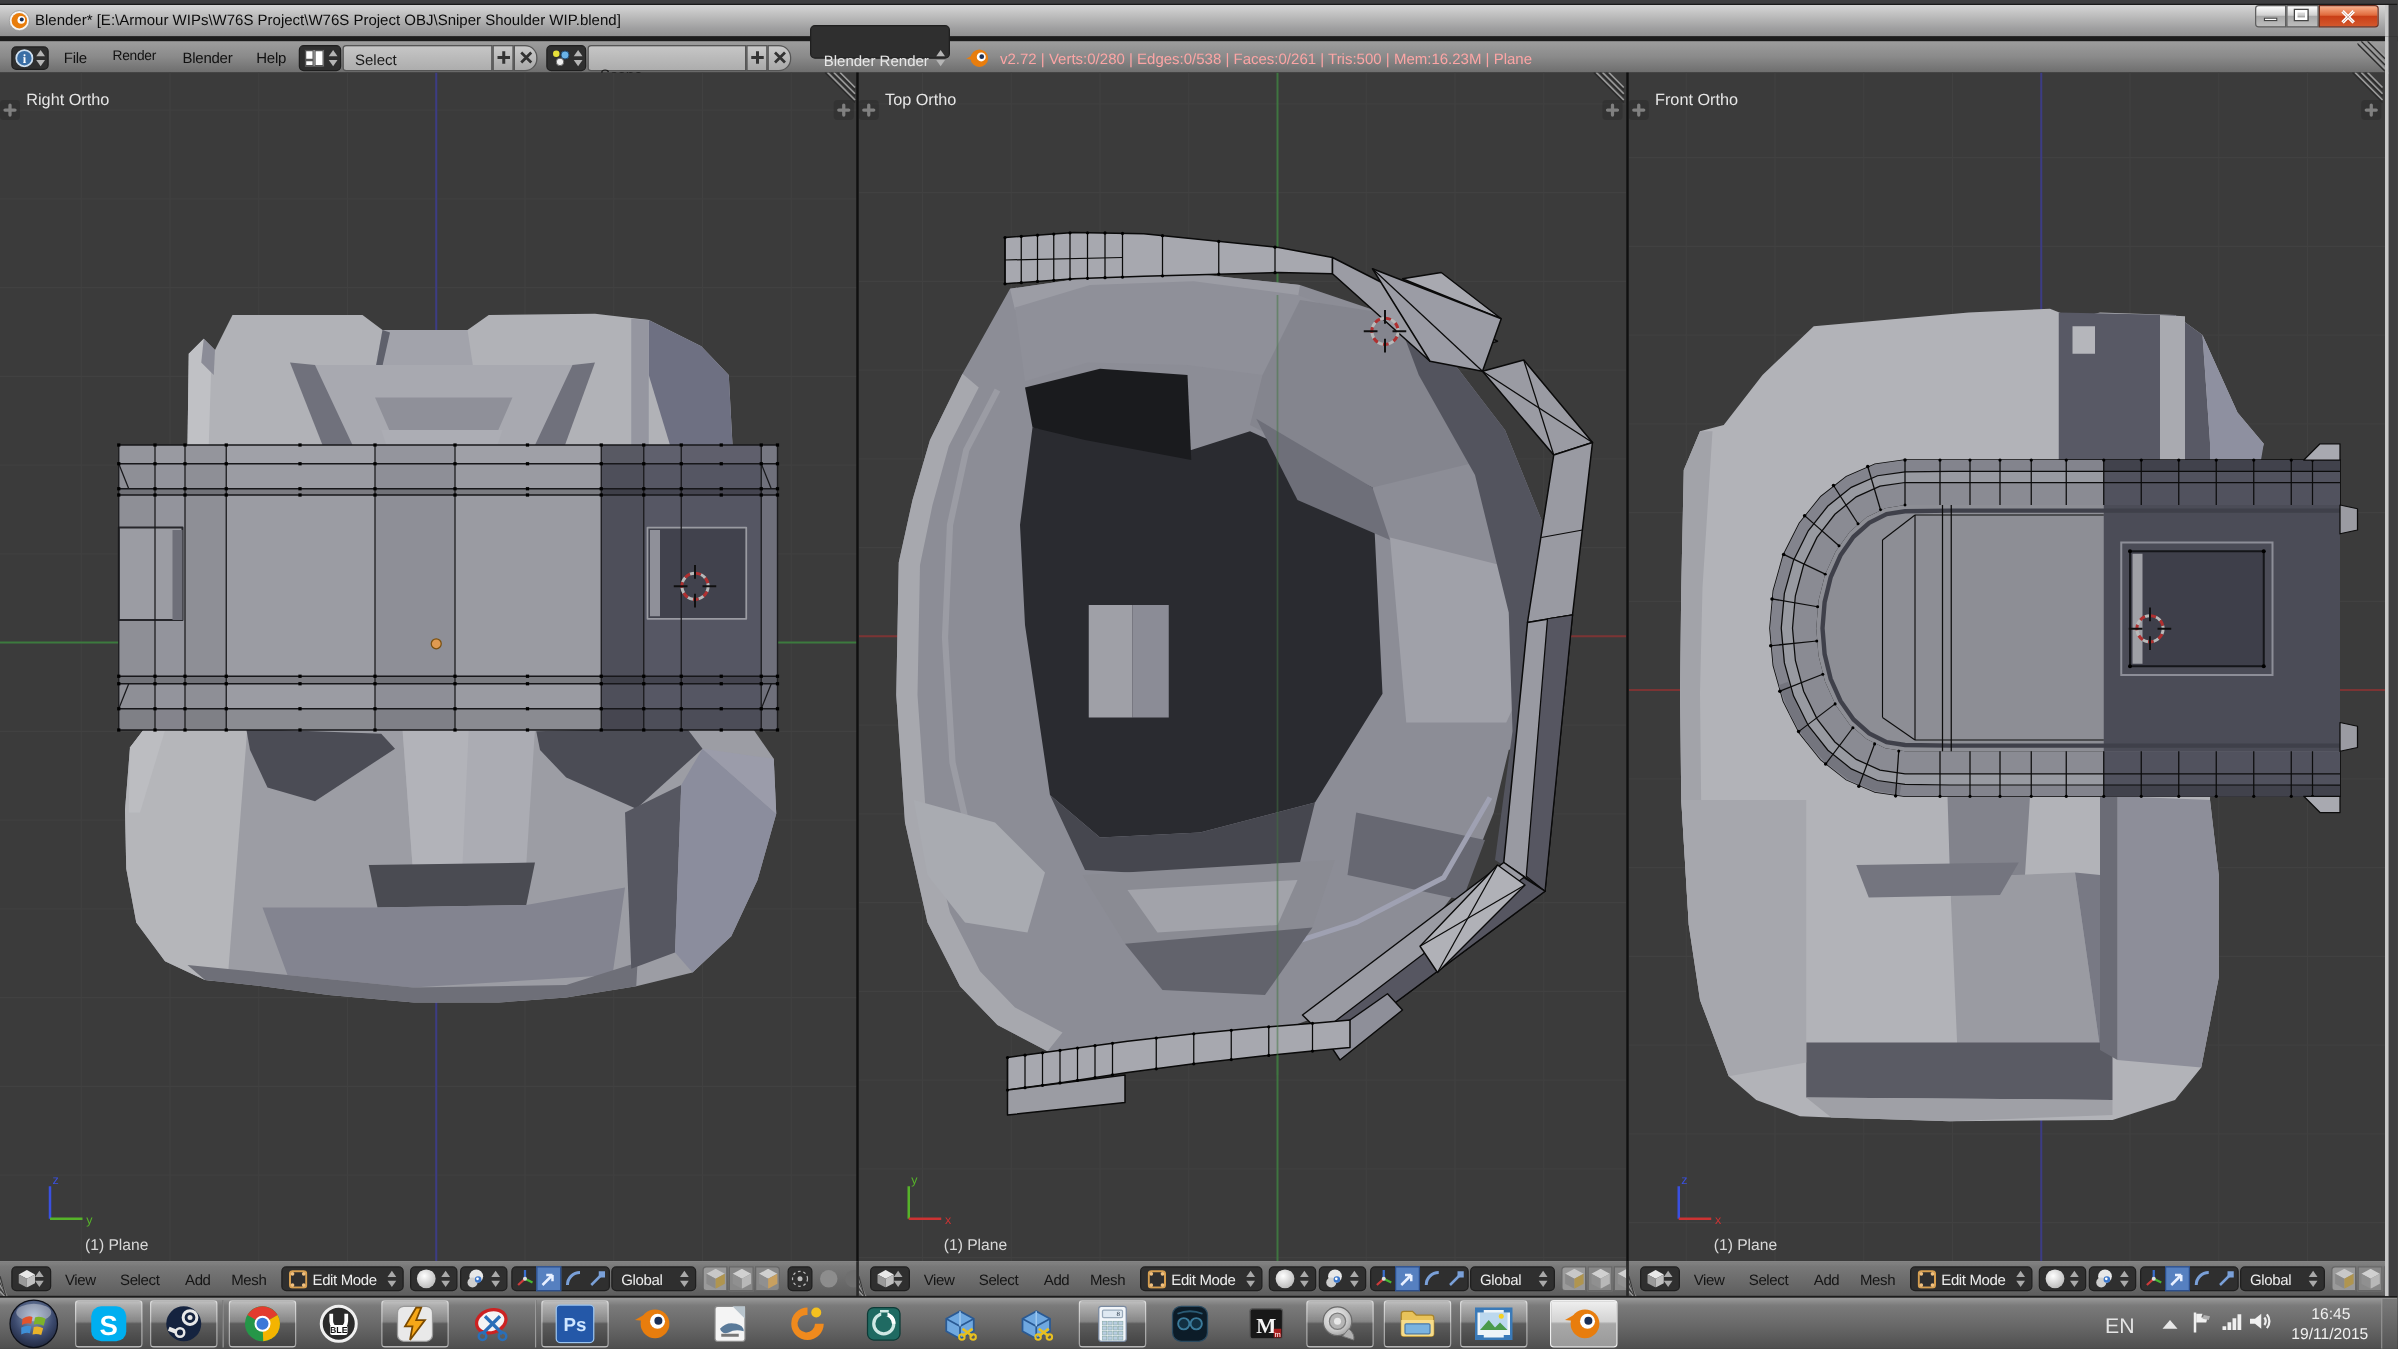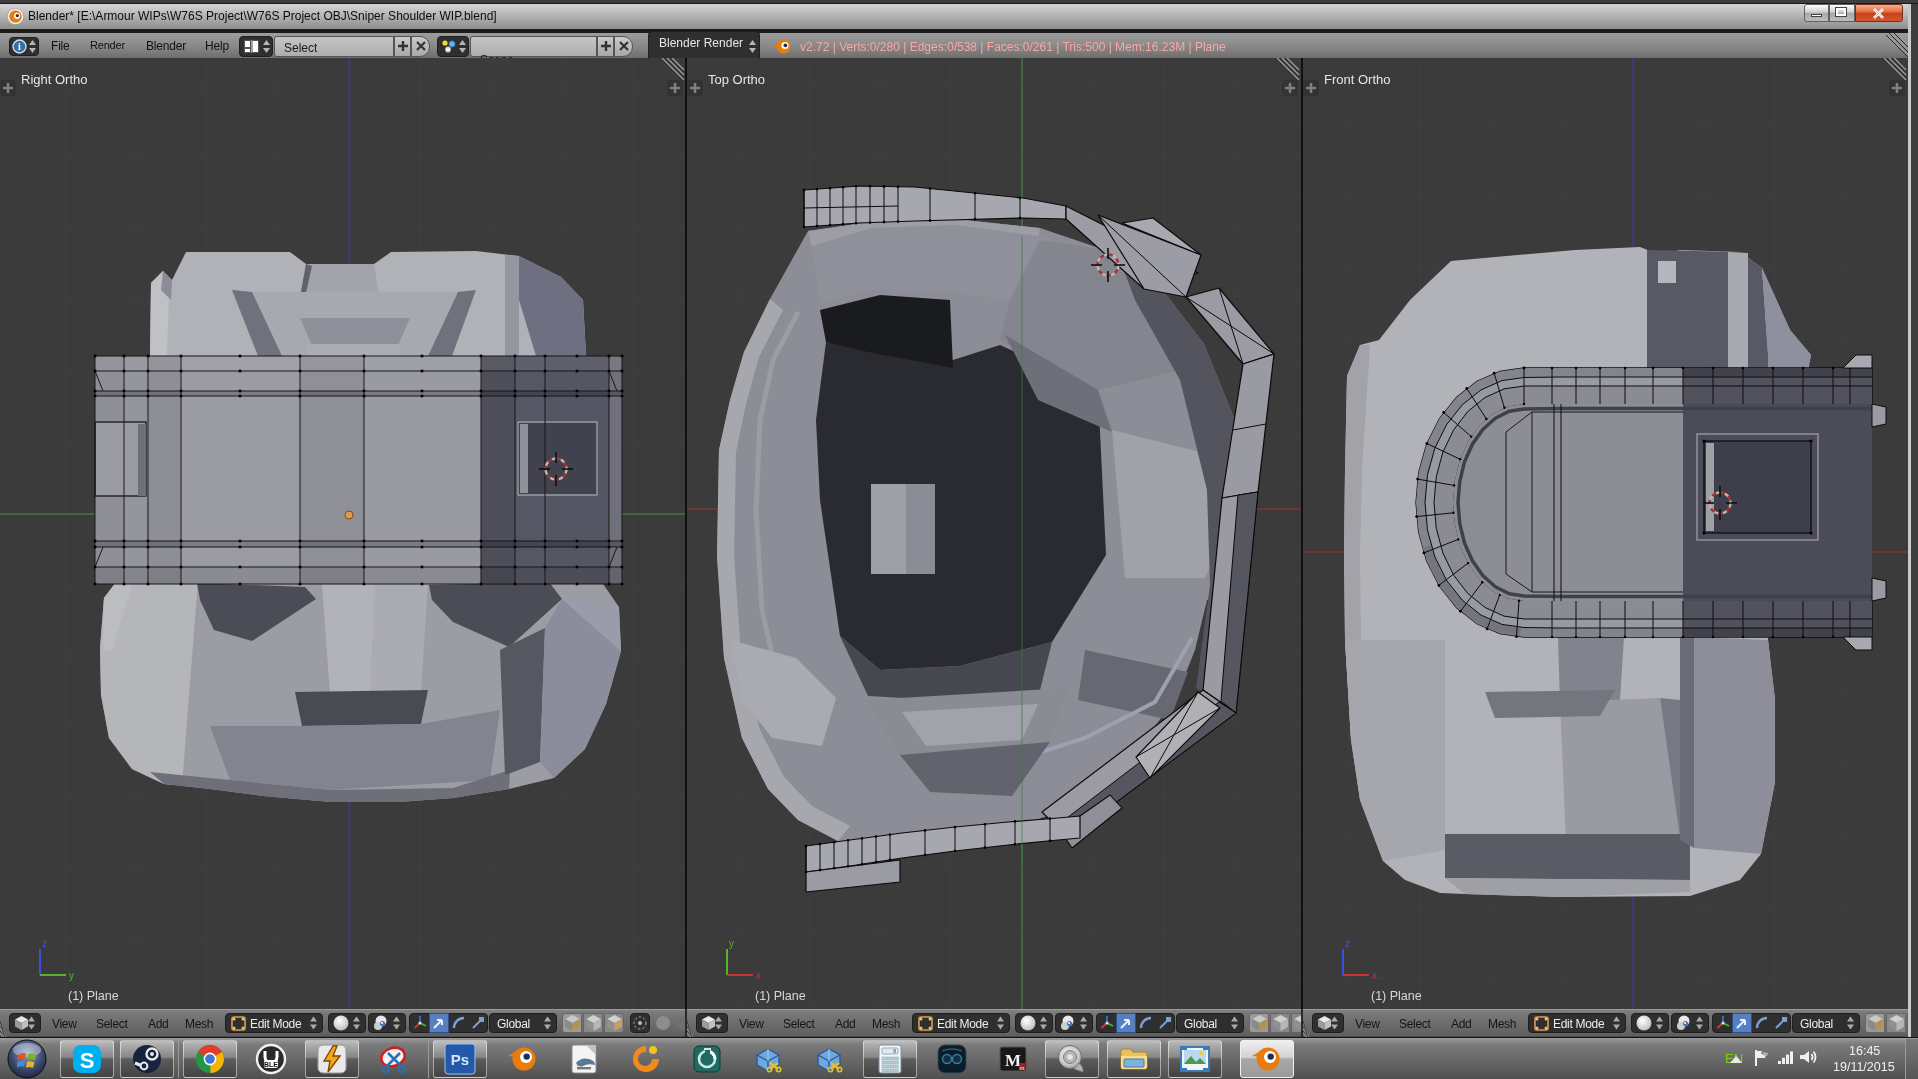--- a/index.html
+++ b/index.html
@@ -68,21 +68,21 @@
   </svg>
 <div class="abs" style="left:470px;top:36px;width:127px;height:21px;background:linear-gradient(#c6c6c6,#adadad);border:1px solid #555;border-radius:3px 0 0 3px;font-size:12px;color:#1a1a1a;padding:16px 0 0 9px">Scene</div>
 <div class="abs" style="left:597px;top:36px;width:17px;height:21px;background:linear-gradient(#cacaca,#a8a8a8);border:1px solid #555"></div>
 <svg class="abs" style="left:600px;top:40px" width="12" height="12" viewBox="0 0 12 12">
     <path d="M6 1 V11 M1 6 H11" stroke="#333" stroke-width="2.4"></path>
   </svg>
 <div class="abs" style="left:614px;top:36px;width:19px;height:21px;background:linear-gradient(#cacaca,#a8a8a8);border:1px solid #555;border-radius:0 10px 10px 0"></div>
 <svg class="abs" style="left:618px;top:40px" width="12" height="12" viewBox="0 0 12 12">
     <path d="M2 2 L10 10 M10 2 L2 10" stroke="#333" stroke-width="2.2"></path>
   </svg>
-<div class="abs ddark" style="left:648px;top:31px;width:112px;height:38px;font-size:12px;padding:4px 0 0 10px">Blender Render</div>
+<div class="abs ddark" style="left:648px;top:20px;width:112px;height:27px;font-size:12px;padding:21px 0 0 10px">Blender Render</div>
 <svg class="abs" style="left:748px;top:39px" width="9" height="15" viewBox="0 0 9 15">
     <path d="M4.5 1 L8 6 H1 Z" fill="#b5b5b5"></path>
     <path d="M4.5 14 L8 9 H1 Z" fill="#b5b5b5"></path>
   </svg>
 <svg class="abs" style="left:772px;top:38px" width="20" height="17" viewBox="0 0 20 17">
     <path d="M1 9 L10 4 L7 10 Z" fill="#e87d0d"></path>
     <circle cx="11.5" cy="8.5" r="7" fill="#e87d0d"></circle>
     <circle cx="13" cy="7.5" r="3.6" fill="#fff"></circle>
     <circle cx="13.4" cy="7.3" r="1.9" fill="#1b2f55"></circle>
   </svg>
@@ -1166,21 +1166,21 @@
   </svg>
 <div class="abs" style="left:1240px;top:1040px;width:54px;height:38px;border:1px solid #f0f0f0;border-radius:3px;background:linear-gradient(#efefef,#d3d3d3 45%,#a8a8a8 50%,#9a9a9a)"></div>
 <svg class="abs" style="left:1251px;top:1043px" width="32" height="32" viewBox="0 0 32 32">
     <path d="M1 13 L14 5.5 L10.5 14 Z" fill="#e87d0d"></path>
     <circle cx="17" cy="16" r="11.5" fill="#e87d0d"></circle>
     <circle cx="19" cy="14" r="6" fill="#fff"></circle>
     <circle cx="19.7" cy="13.6" r="3.2" fill="#1b2f55"></circle>
   </svg>
 <div class="abs" style="left:178px;top:1040px;width:1px;height:38px;background:#3f3f3f;border-right:1px solid #9a9a9a"></div>
 <div class="abs" style="left:428px;top:1040px;width:1px;height:38px;background:#3f3f3f;border-right:1px solid #9a9a9a"></div>
-<div class="abs" style="left:1725px;top:1051px;font-size:13px;color:#84cc16">EN</div>
+<div class="abs" style="left:1684px;top:1051px;font-size:17px;color:#e5e5e5">EN</div>
 <svg class="abs" style="left:1729px;top:1055px" width="14" height="10">
     <path d="M7 1 L13 8 H1 Z" fill="#e8e8e8"></path>
   </svg>
 <svg class="abs" style="left:1752px;top:1049px" width="18" height="18">
     <path d="M4 1 V17" stroke="#f0f0f0" stroke-width="2"></path>
     <path d="M5 2 H10 L9 5 H14 L13 9 H5 Z" fill="#f0f0f0"></path>
     <path d="M11 3 L16 4 L15 7 L10 6 Z" fill="#b0b0b0"></path>
   </svg>
 <svg class="abs" style="left:1777px;top:1049px" width="18" height="16">
     <rect x="1" y="12.0" width="3" height="3.0" fill="#f0f0f0"></rect>

